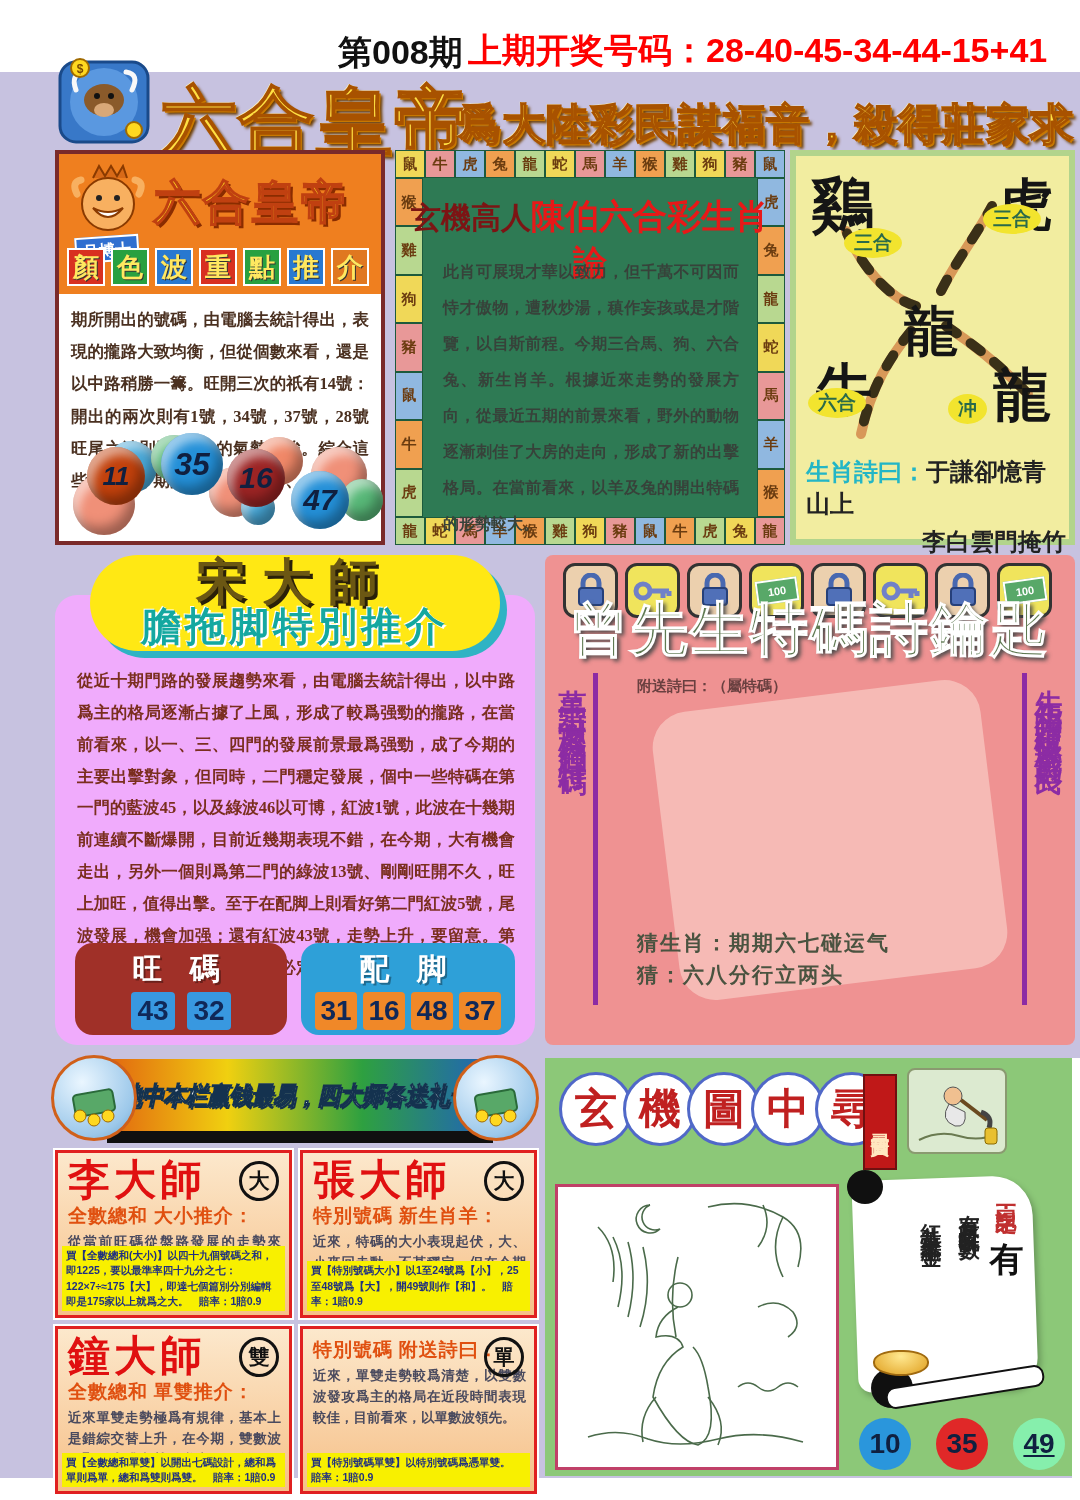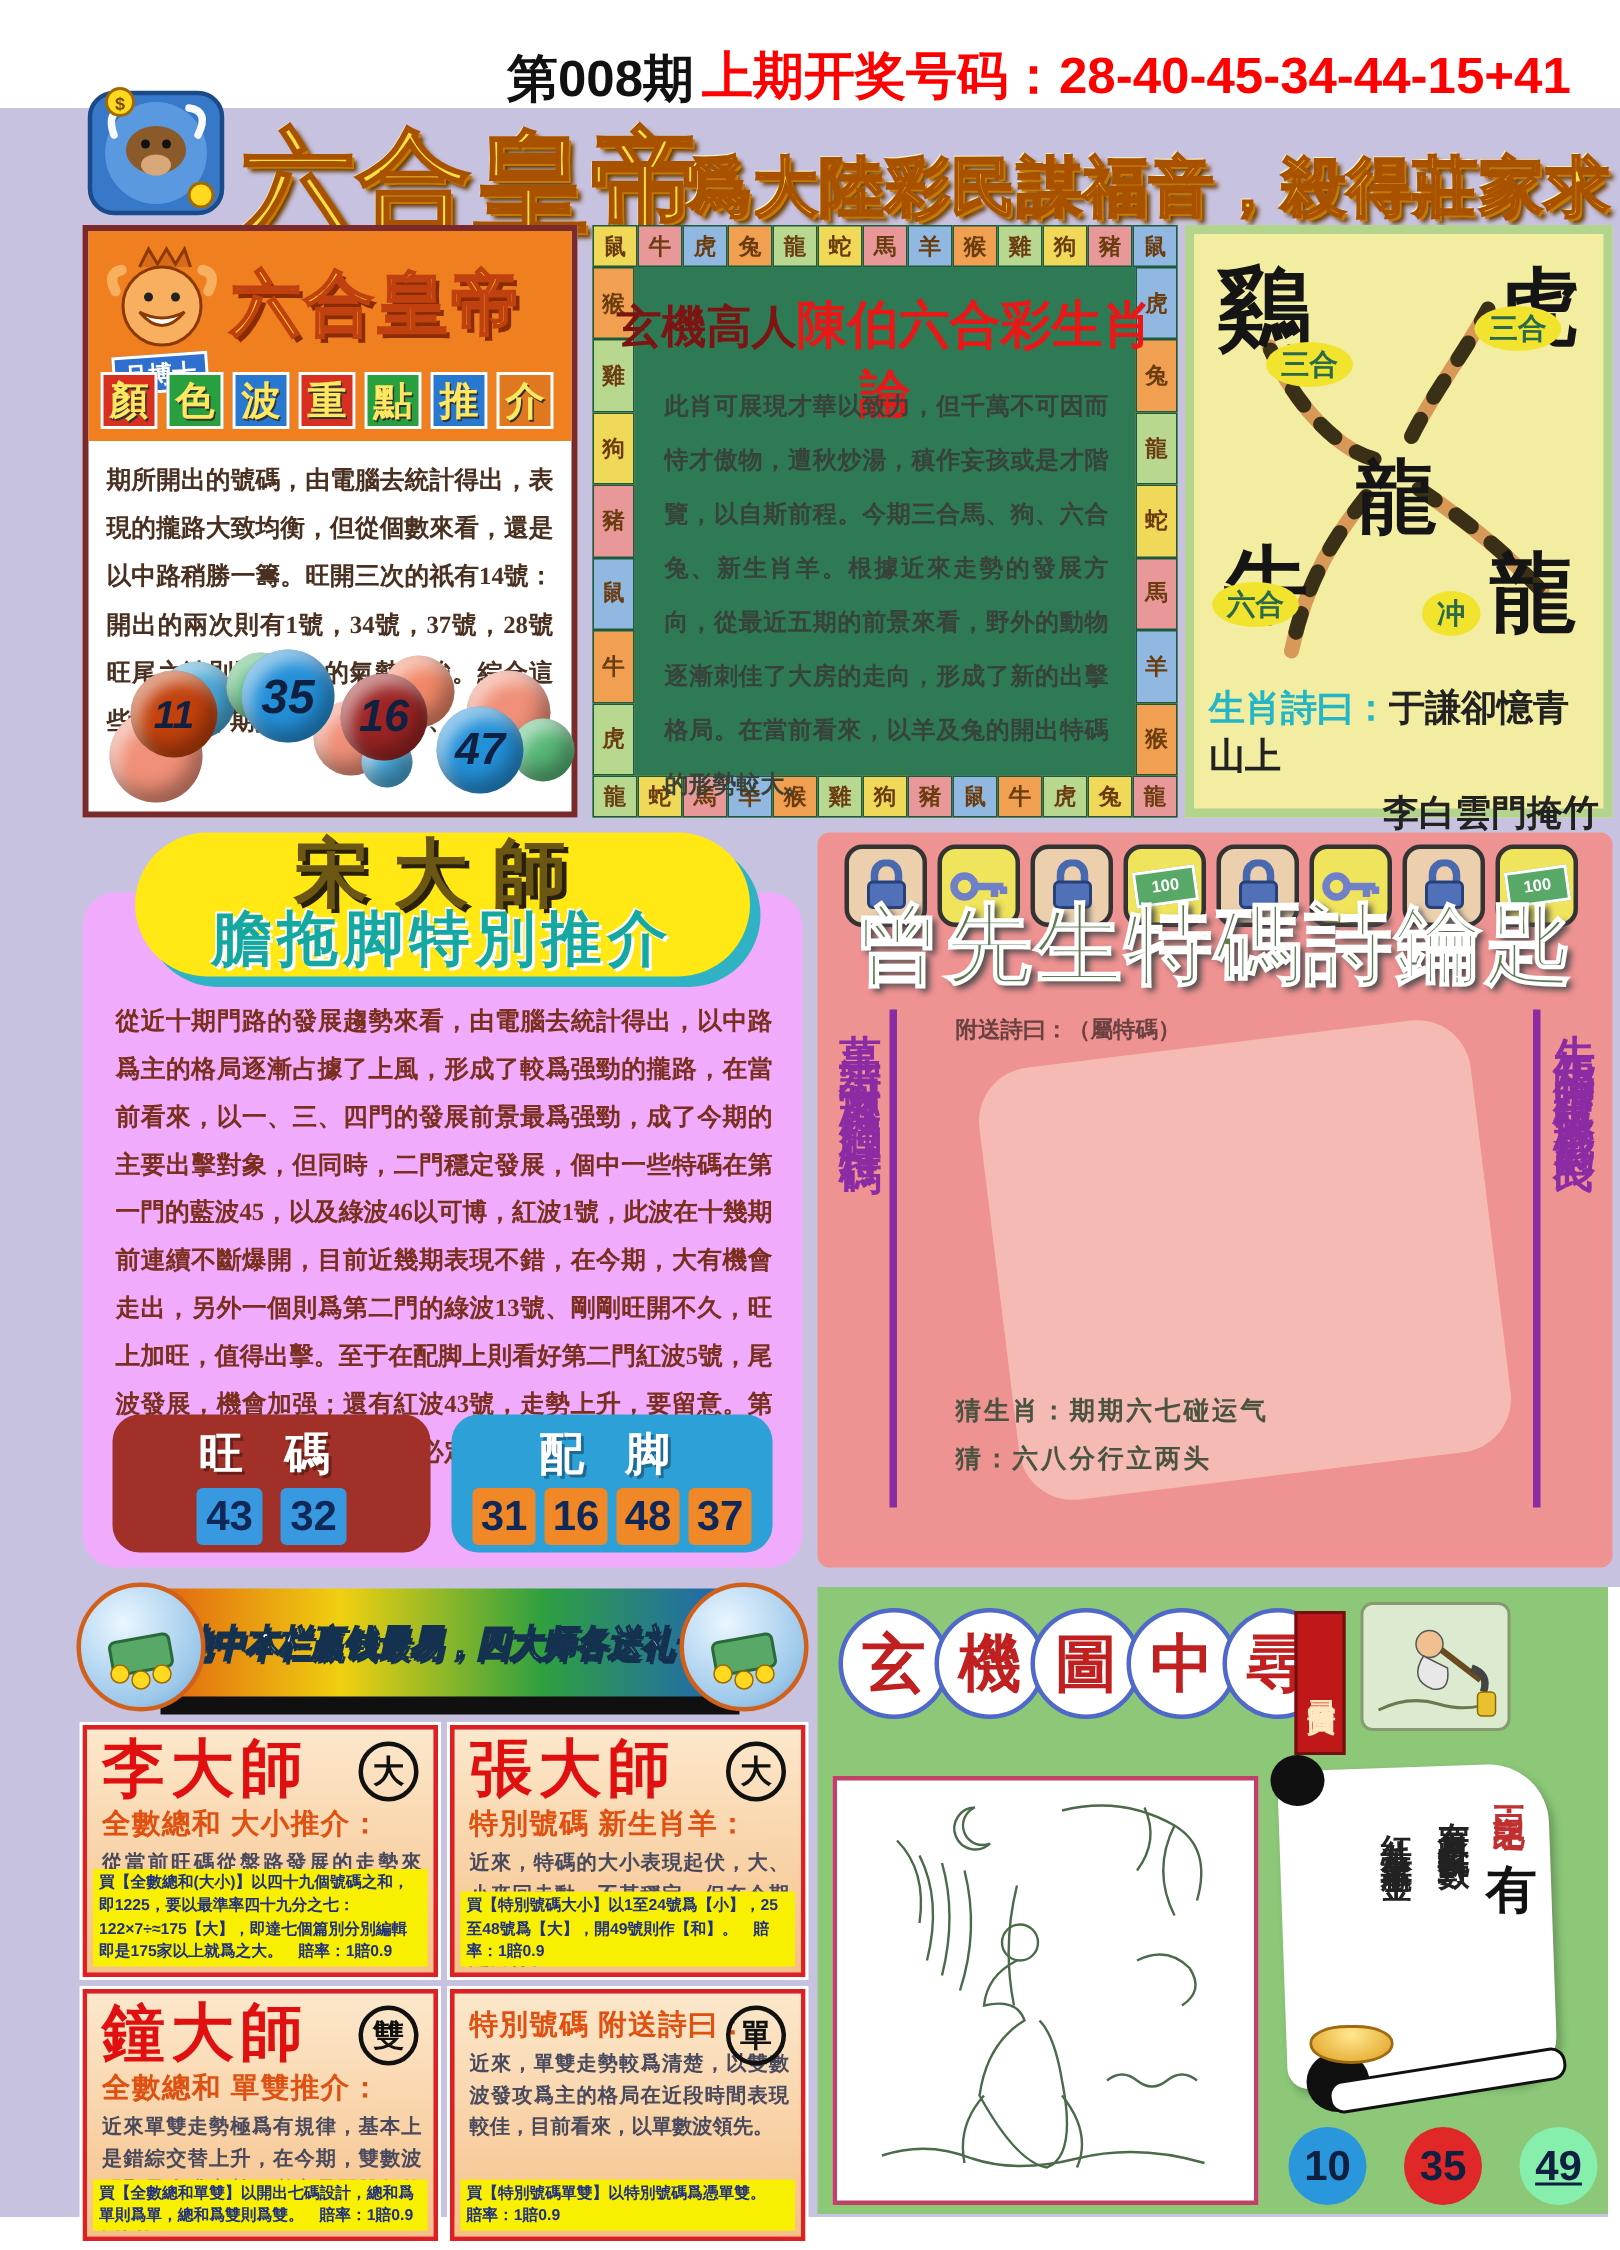--- a/index.html
+++ b/index.html
@@ -101,21 +101,21 @@
         -webkit-text-stroke:1px #ffffff; text-shadow:3px 3px 4px #4a4a4a; letter-spacing:2px; }
   .vtext { position:absolute; writing-mode:vertical-rl; text-orientation:upright; font-weight:bold;
            color:#8c2ca4; font-size:28px; letter-spacing:8px; font-family:"Liberation Serif",serif; }
   .vbar { position:absolute; width:5px; background:#8c2ca4; }
   .zeng-note { position:absolute; left:92px; top:122px; font-size:15px; font-weight:bold; color:#6a4040; }
   .watermark { position:absolute; left:120px; top:140px; width:330px; height:290px;
                background:rgba(255,235,225,.45); border-radius:36px; transform:rotate(-7deg); }
   .poem-grid { position:absolute; left:78px; top:158px; width:380px; display:grid;
                grid-template-columns:1fr 1fr; column-gap:26px; row-gap:40px; }
   .poem-grid span { font-size:23px; font-weight:bold; color:#3a3a3a; white-space:nowrap; }
-  .guess { position:absolute; left:92px; font-size:17px; font-weight:bold; color:#4a5340;
+  .guess { position:absolute; left:92px; font-size:21px; font-weight:bold; color:#4a5340;
            font-family:"Liberation Serif",serif; letter-spacing:2px; }
   .tipbox { position:absolute; left:58px; top:428px; width:400px; height:50px; background:#f0b060;
             border:3px solid #4a2a10; border-radius:25px; display:flex; align-items:center;
             justify-content:center; gap:4px; }
   .tipbox .tl { color:#8c2ca4; font-size:24px; font-weight:bold; }
   .tipbox .tn { color:#222; font-size:24px; font-weight:bold; }
 
   
   #banner { left:55px; top:1057px; width:480px; height:92px; }
   .ban-shadow { position:absolute; left:52px; top:40px; width:386px; height:46px; background:#101010; }

